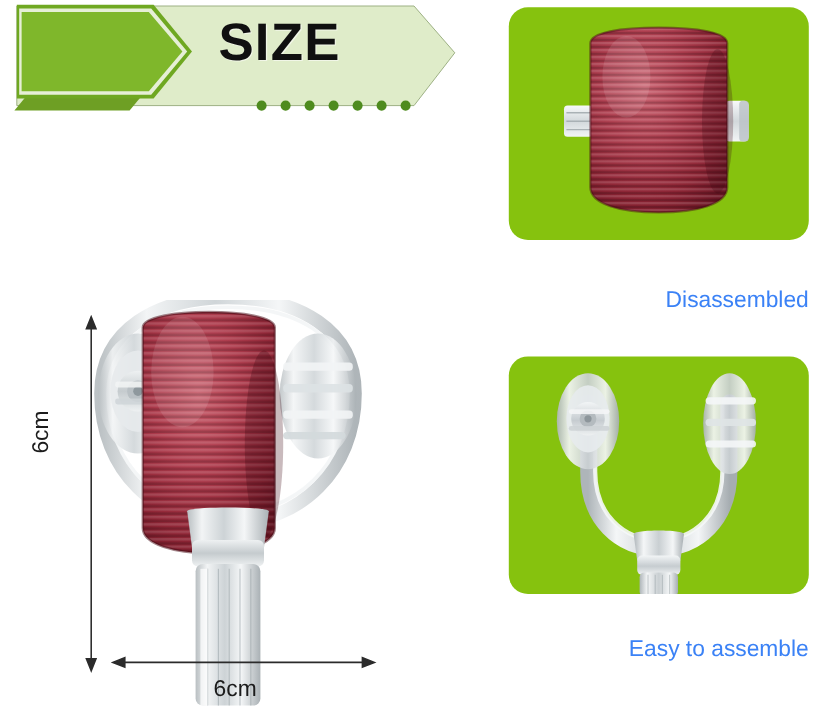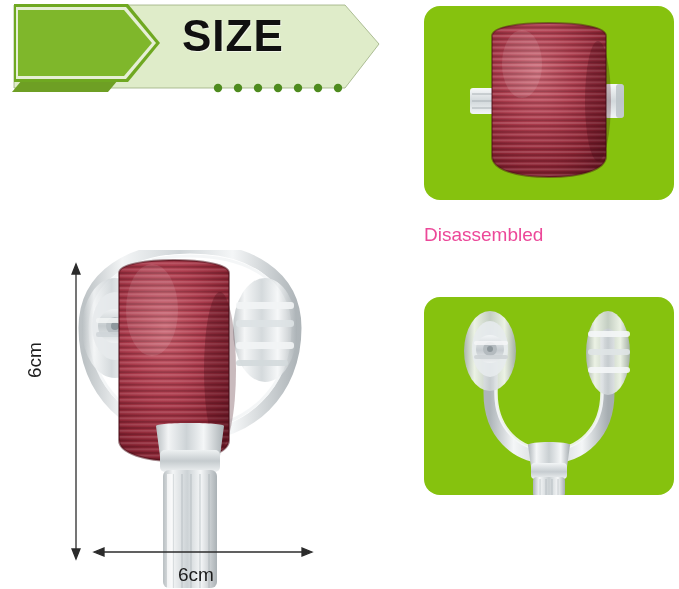--- a/index.html
+++ b/index.html
@@ -31,25 +31,26 @@
   .card{position:absolute;}
   .card-panel{
     position:absolute;left:0;top:0;
     border-radius:16px;
     background:#86c20e;
     overflow:hidden;
   }
   .card-caption{
     position:absolute;
     width:100%;
-    text-align:left;
+    text-align:right;
     font-size:19px;
-    color:#ec4899;
+    color:#3b82f6;
     font-family:"Liberation Sans", sans-serif;
     white-space:nowrap;
+    margin-top:16px;
   }
 
   .card-top{left:424px;top:6px;width:250px;height:250px;}
   .card-top .card-panel{width:250px;height:194px;}
   .card-top .card-caption{top:218px;}
 
   .card-bot{left:424px;top:297px;width:250px;height:240px;}
   .card-bot .card-panel{width:250px;height:198px;}
   .card-bot .card-caption{top:218px;}
 
@@ -303,15 +304,16 @@
           <rect x="109" y="180" width="32" height="20" rx="4" fill="url(#plastic3)"></rect>
           <g opacity=".5" stroke="#9aa3a8" stroke-width="1">
             <line x1="116" y1="182" x2="116" y2="198"></line>
             <line x1="122" y1="182" x2="122" y2="198"></line>
             <line x1="128" y1="182" x2="128" y2="198"></line>
             <line x1="134" y1="182" x2="134" y2="198"></line>
           </g>
         </g>
       </svg>
     </div>
+    <div class="card-caption">Easy to assemble</div>
   </div>
 
 </div>
 
 </body></html>

